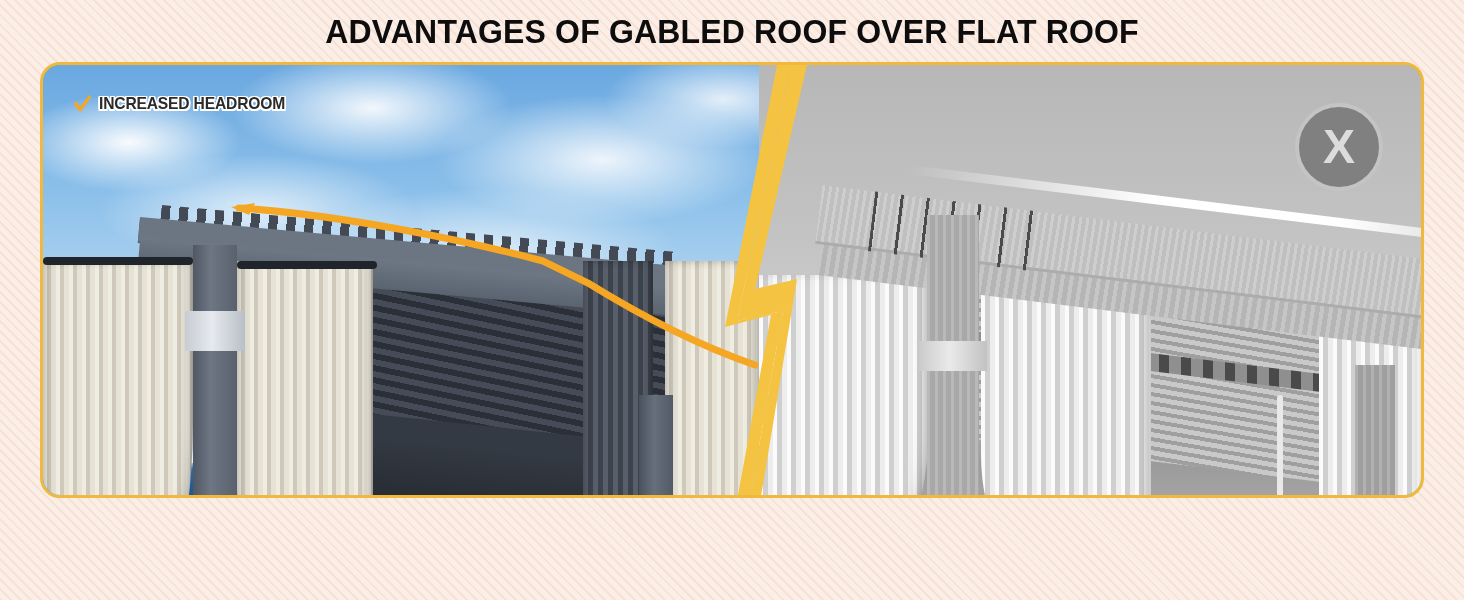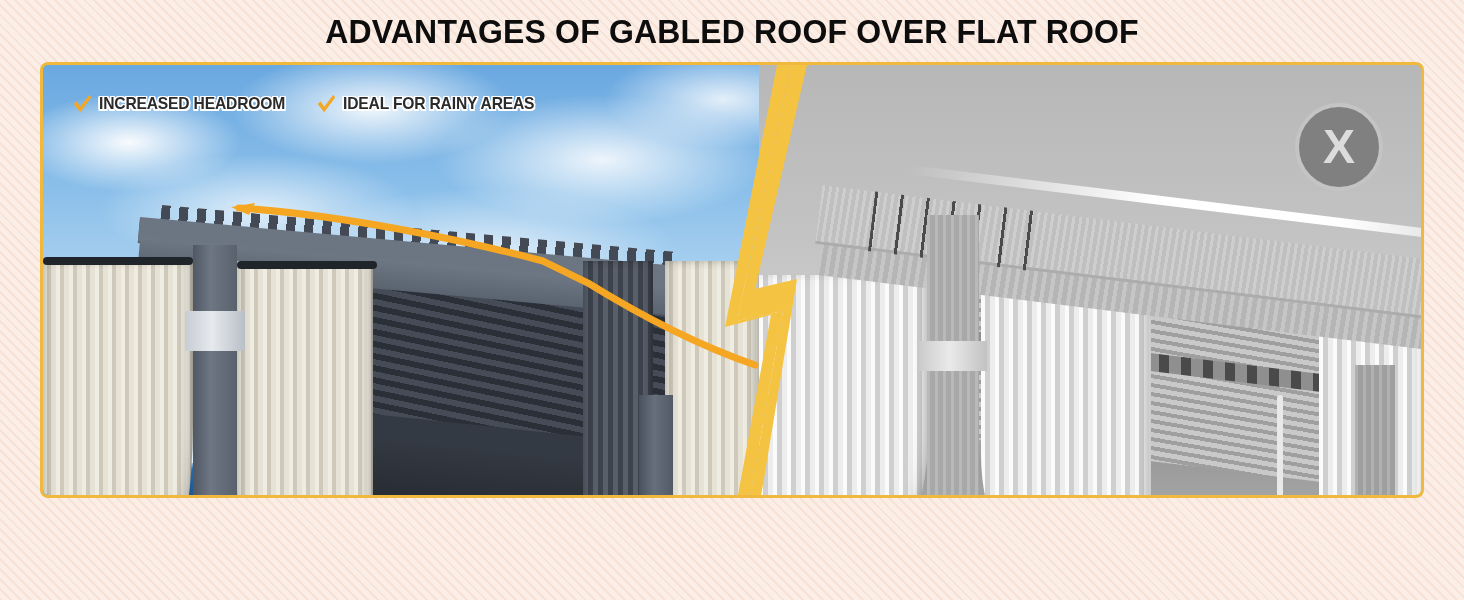--- a/index.html
+++ b/index.html
@@ -25,21 +25,21 @@
     font-family:"Liberation Sans", sans-serif;
     transform:scaleX(0.94);
     white-space:nowrap;
   }
 
   
   #comparison-panel{
     position:absolute;left:40px;top:62px;
     width:1384px;height:436px;
     border:3px solid #f0b93e;
-    border-radius:8px;
+    border-radius:20px;
     overflow:hidden;
     box-sizing:border-box;
     background:#84cc16;
   }
   .panel-half{position:absolute;top:0;height:100%;overflow:hidden;}
 
   
   #panel-gabled{left:0;width:716px;}
   .sky{
     position:absolute;inset:0;
@@ -278,26 +278,20 @@
     <div id="feature-bar">
 
       <div class="feature-item">
         <svg class="check-icon" viewBox="0 0 24 24">
           <path d="M3 12 L6 9 L10 15 L20 2 L22 5 L10 21 Z" fill="#f5a623"></path>
         </svg>
         <span class="feature-label">INCREASED HEADROOM</span>
       </div>
 
 
-      <div class="feature-item">
-        <svg class="check-icon" viewBox="0 0 24 24">
-          <path d="M3 12 L6 9 L10 15 L20 2 L22 5 L10 21 Z" fill="#f5a623"></path>
-        </svg>
-        <span class="feature-label">IDEAL FOR RAINY AREAS</span>
-      </div>
 
     </div>
   </div>
 
   <div class="panel-half" id="panel-flat">
     <div class="gray-sky"></div>
     <div class="gray-sea"></div>
     <div class="gray-deck"></div>
 
     <div id="flat-louvers"></div>

